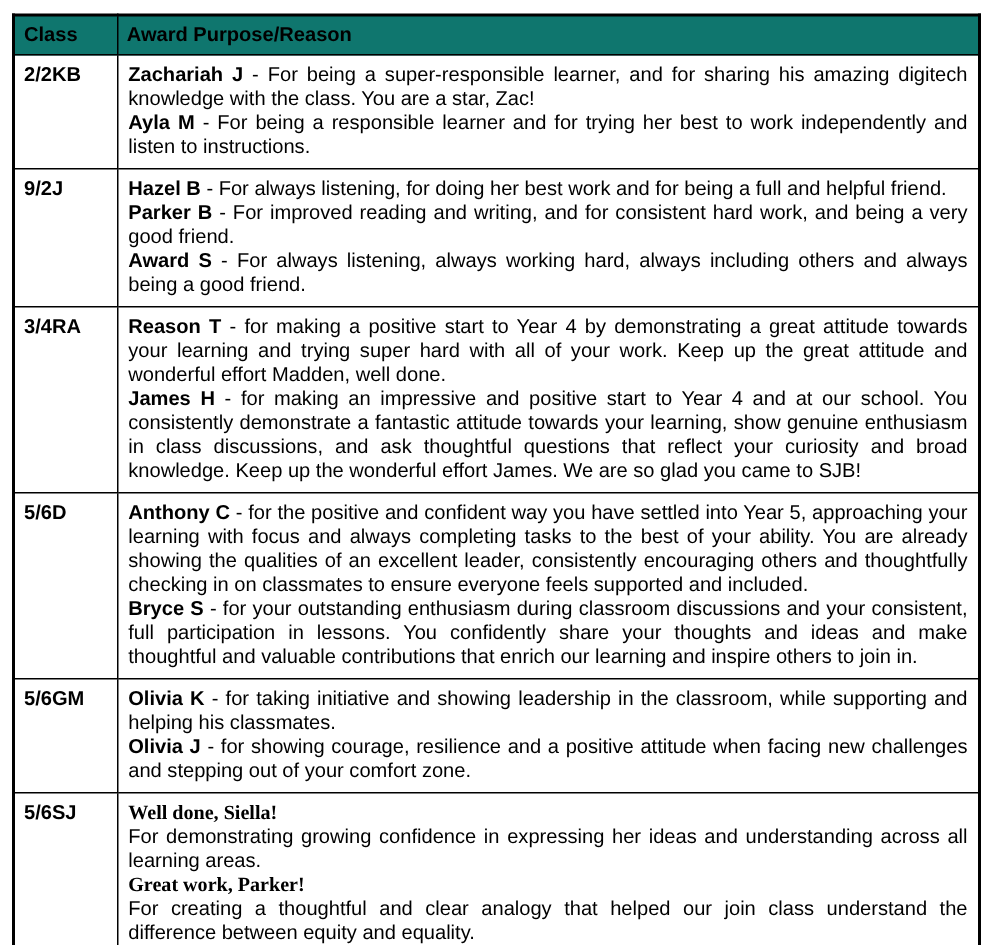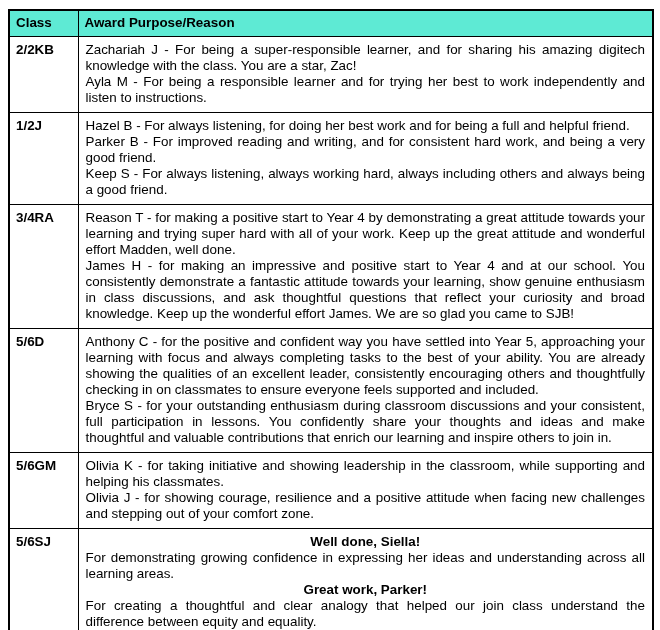--- a/index.html
+++ b/index.html
@@ -24,44 +24,45 @@
   table.awards th,
   table.awards td {
     border: 1px solid #000000;
     vertical-align: top;
     font-size: 13.4px;
     line-height: 16px;
   }
   col.class-col  { width: 69px; }
   col.award-col  { width: 575px; }
   th.header-cell {
-    background: #5eead4;
+    background: #0f766e;
     text-align: left;
     font-weight: bold;
     padding: 4px 6px 5px 6px;
     font-size: 13.6px;
   }
   td.class-cell {
     font-weight: bold;
     padding: 5px 4px 5px 6px;
     white-space: nowrap;
   }
   td.award-cell {
     padding: 5px 7px 6px 7px;
     text-align: justify;
   }
   p.entry {
     margin: 0;
     padding: 0;
   }
-  .student-name { font-weight: normal; margin-top: 12px; }
+  .student-name { font-weight: bold; margin-top: 12px; }
   .block-name {
     display: block;
     font-weight: bold;
-    text-align: center;
+    text-align: left;
+    font-family: Liberation Serif, serif;
   }
 </style>
 </head>
 <body>
 
 <div class="page">
   <table class="awards">
     <colgroup>
       <col class="class-col">
       <col class="award-col">
@@ -74,25 +75,25 @@
     </thead>
     <tbody>
       <tr>
         <td class="class-cell">2/2KB</td>
         <td class="award-cell">
           <p class="entry"><span class="student-name">Zachariah J</span> <span>- For being a super-responsible learner, and for sharing his amazing digitech knowledge with the class. You are a star, Zac!</span></p>
           <p class="entry"><span class="student-name">Ayla M</span> <span>- For being a responsible learner and for trying her best to work independently and listen to instructions.</span></p>
         </td>
       </tr>
       <tr>
-        <td class="class-cell">1/2J</td>
+        <td class="class-cell">9/2J</td>
         <td class="award-cell">
           <p class="entry"><span class="student-name">Hazel B</span> <span>- For always listening, for doing her best work and for being a full and helpful friend.</span></p>
           <p class="entry"><span class="student-name">Parker B</span> <span>- For improved reading and writing, and for consistent hard work, and being a very good friend.</span></p>
-          <p class="entry"><span class="student-name">Keep S</span> <span>- For always listening, always working hard, always including others and always being a good friend.</span></p>
+          <p class="entry"><span class="student-name">Award S</span> <span>- For always listening, always working hard, always including others and always being a good friend.</span></p>
         </td>
       </tr>
       <tr>
         <td class="class-cell">3/4RA</td>
         <td class="award-cell">
           <p class="entry"><span class="student-name">Reason T</span> <span>- for making a positive start to Year 4 by demonstrating a great attitude towards your learning and trying super hard with all of your work. Keep up the great attitude and wonderful effort Madden, well done.</span></p>
           <p class="entry"><span class="student-name">James H</span> <span>- for making an impressive and positive start to Year 4 and at our school. You consistently demonstrate a fantastic attitude towards your learning, show genuine enthusiasm in class discussions, and ask thoughtful questions that reflect your curiosity and broad knowledge. Keep up the wonderful effort James. We are so glad you came to SJB!</span></p>
         </td>
       </tr>
       <tr>

